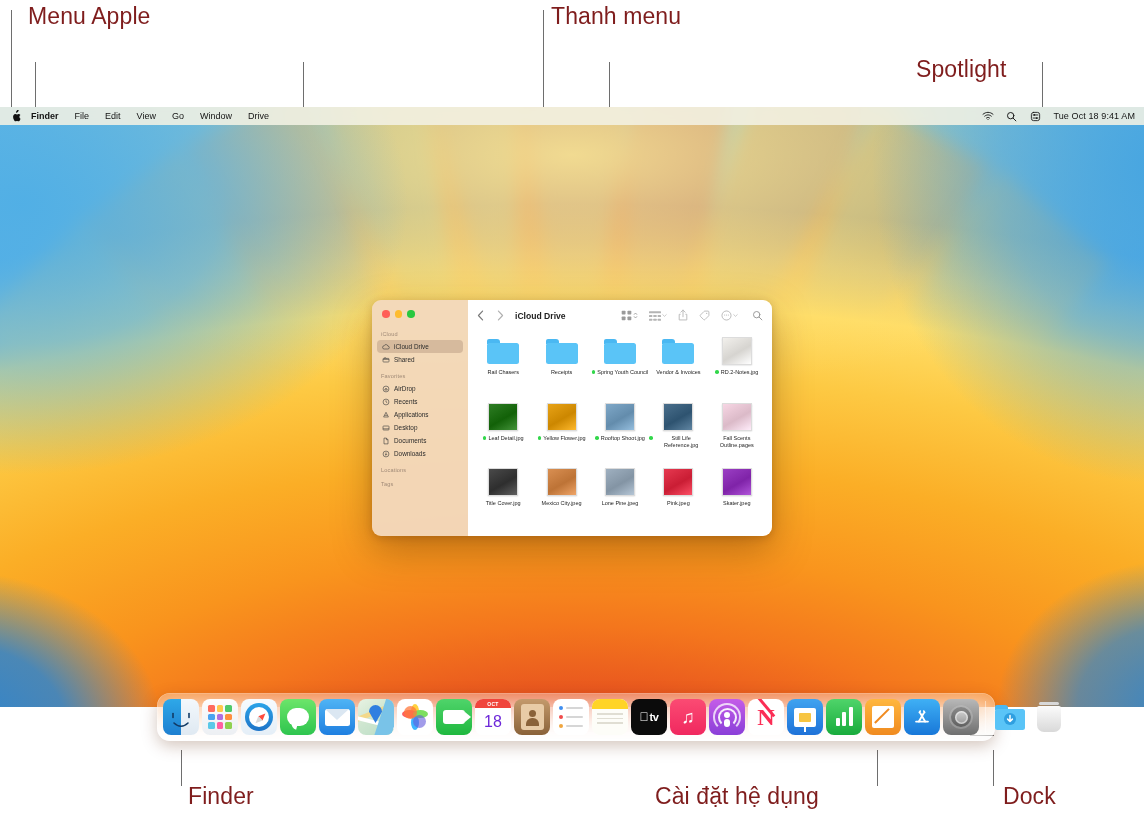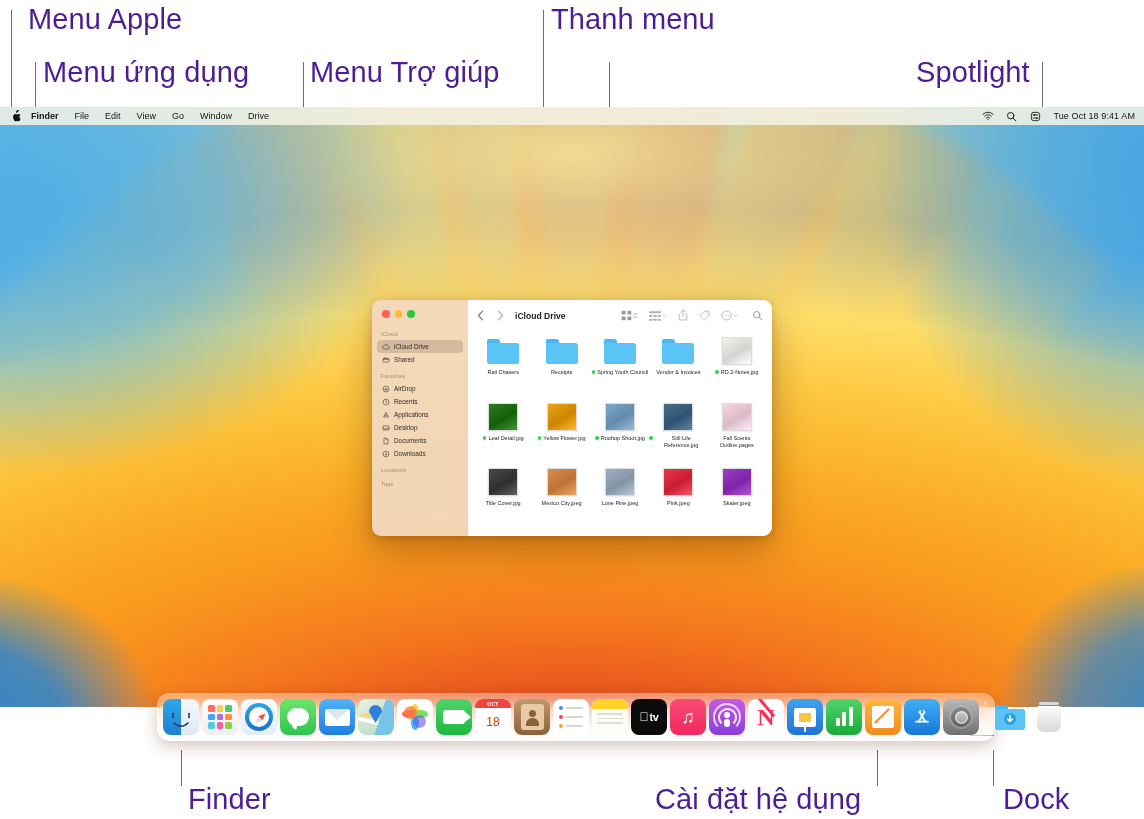--- a/index.html
+++ b/index.html
@@ -11,22 +11,22 @@
     position: relative;
     width: 1144px; height: 819px;
     background: #ffffff;
     overflow: hidden;
   }
 
   
   .anno {
     position: absolute;
     font-family: "Liberation Sans", sans-serif;
-    font-size: 29px;
-    color: #4c1d95;
+    font-size: 23px;
+    color: #7f1d1d;
     white-space: nowrap;
     letter-spacing: 0.1px;
   }
   .leader {
     position: absolute;
     background: #6e6e6e;
     width: 1px;
   }
 
   
@@ -286,24 +286,22 @@
   }
 </style>
 </head>
 <body>
 
 <div id="page">
 
   <div class="anno" style="left:28px; top:3px;">Menu Apple</div>
   <div class="leader" style="left:11px; top:10px; height:98px;"></div>
 
-  <div class="anno" style="left:43px; top:56px;">Menu ứng dụng</div>
   <div class="leader" style="left:35px; top:62px; height:46px;"></div>
 
-  <div class="anno" style="left:310px; top:56px;">Menu Trợ giúp</div>
   <div class="leader" style="left:303px; top:62px; height:46px;"></div>
   <div class="leader" style="left:196px; top:116px; width:108px; height:1px;"></div>
 
   <div class="anno" style="left:551px; top:3px;">Thanh menu</div>
   <div class="leader" style="left:543px; top:10px; height:98px;"></div>
 
   <div class="leader" style="left:609px; top:62px; height:238px;"></div>
 
   <div class="anno" style="left:916px; top:56px;">Spotlight</div>
   <div class="leader" style="left:1042px; top:62px; height:46px;"></div>
@@ -750,21 +748,21 @@
       <div class="dk">
         <div style="width:100%;height:100%;background:linear-gradient(180deg,#4fd46a,#1fb83f);display:flex;align-items:center;justify-content:center">
           <div style="width:22px;height:14px;background:#fff;border-radius:3px;position:relative">
             <div style="position:absolute;right:-6px;top:2px;width:0;height:0;border-top:5px solid transparent;border-bottom:5px solid transparent;border-left:6px solid #fff"></div>
           </div>
         </div>
       </div>
       <div class="dk">
         <div style="width:100%;height:100%;background:#fff;display:flex;flex-direction:column">
           <div style="height:9px;background:#f0453c;color:#fff;font-size:5px;font-weight:bold;display:flex;align-items:center;justify-content:center;letter-spacing:.3px">OCT</div>
-          <div style="flex:1;display:flex;align-items:center;justify-content:center;color:#c2410c;font-size:12px;font-weight:300;line-height:1">18</div>
+          <div style="flex:1;display:flex;align-items:center;justify-content:center;color:#6d28d9;font-size:16px;font-weight:300;line-height:1">18</div>
         </div>
       </div>
       <div class="dk">
         <div style="width:100%;height:100%;background:linear-gradient(180deg,#c49a6c,#8a6239);display:flex;align-items:center;justify-content:center">
           <div style="width:23px;height:26px;background:#e8cba6;border-radius:3px;display:flex;align-items:center;justify-content:center">
             <div style="position:relative;width:15px;height:17px">
               <i style="position:absolute;left:4px;top:1px;width:7px;height:7px;border-radius:50%;background:#8a6239"></i>
               <i style="position:absolute;left:1px;top:9px;width:13px;height:8px;border-radius:6px 6px 0 0;background:#8a6239"></i>
             </div>
           </div>

